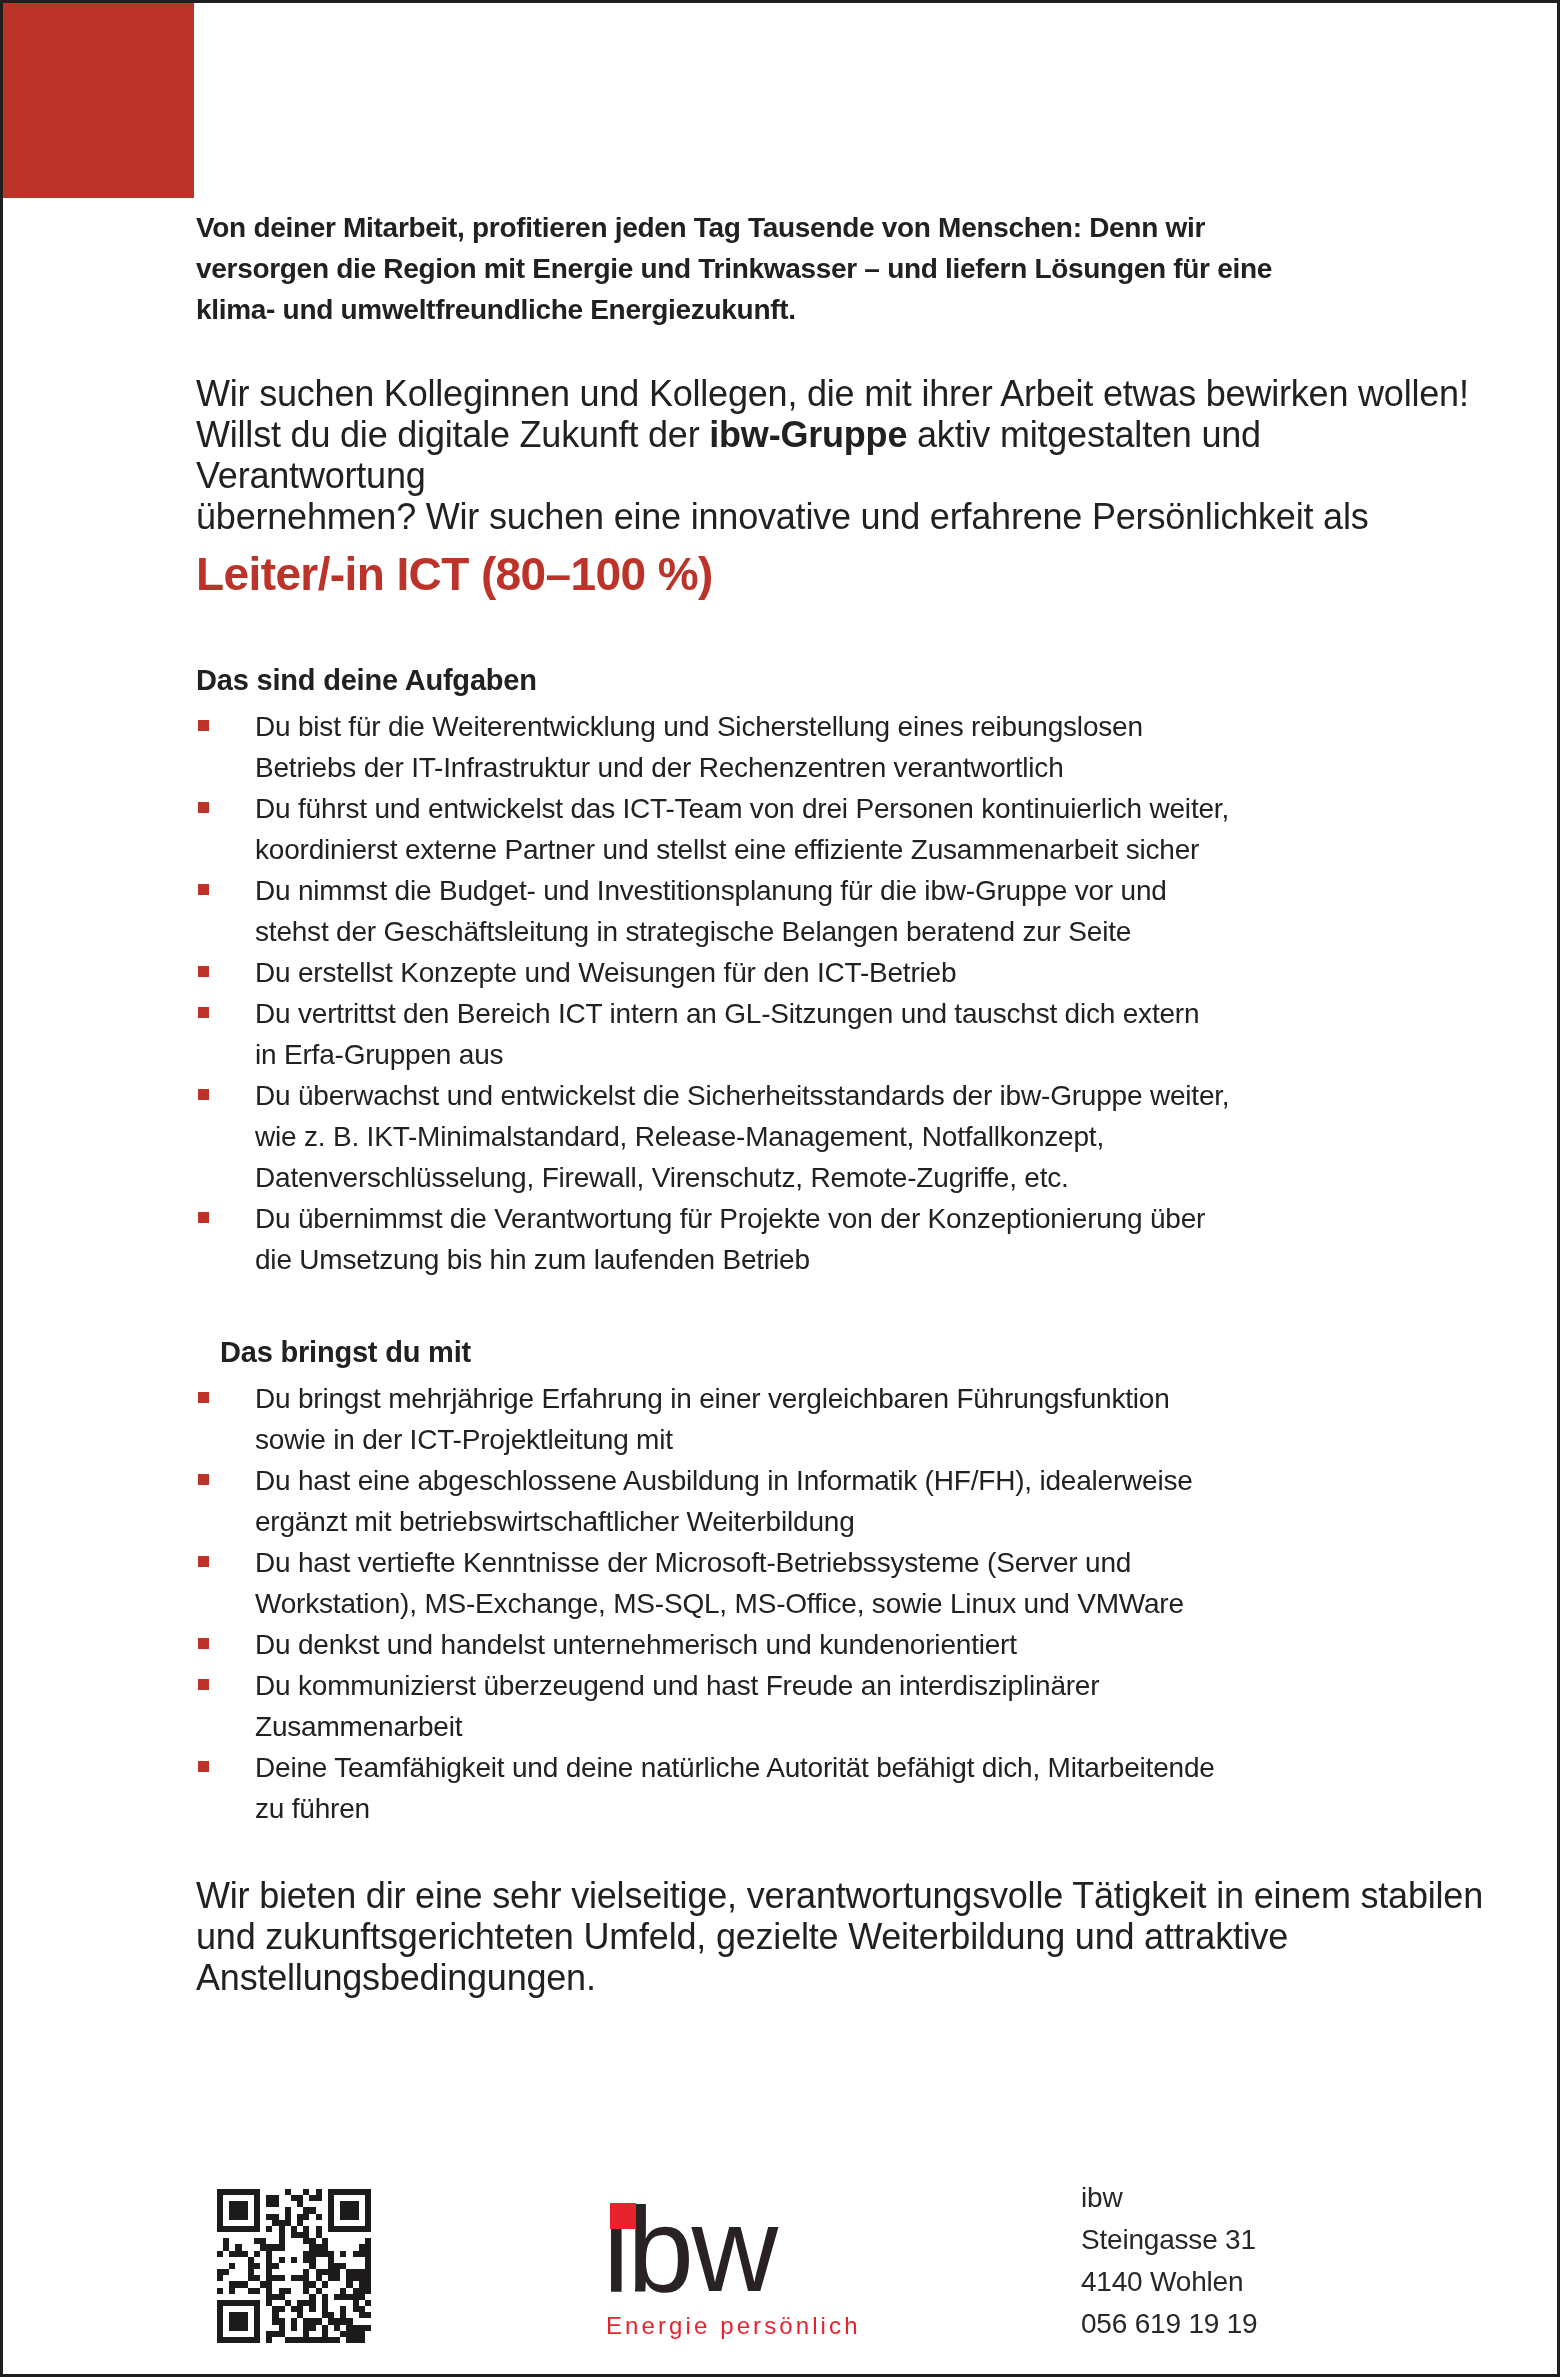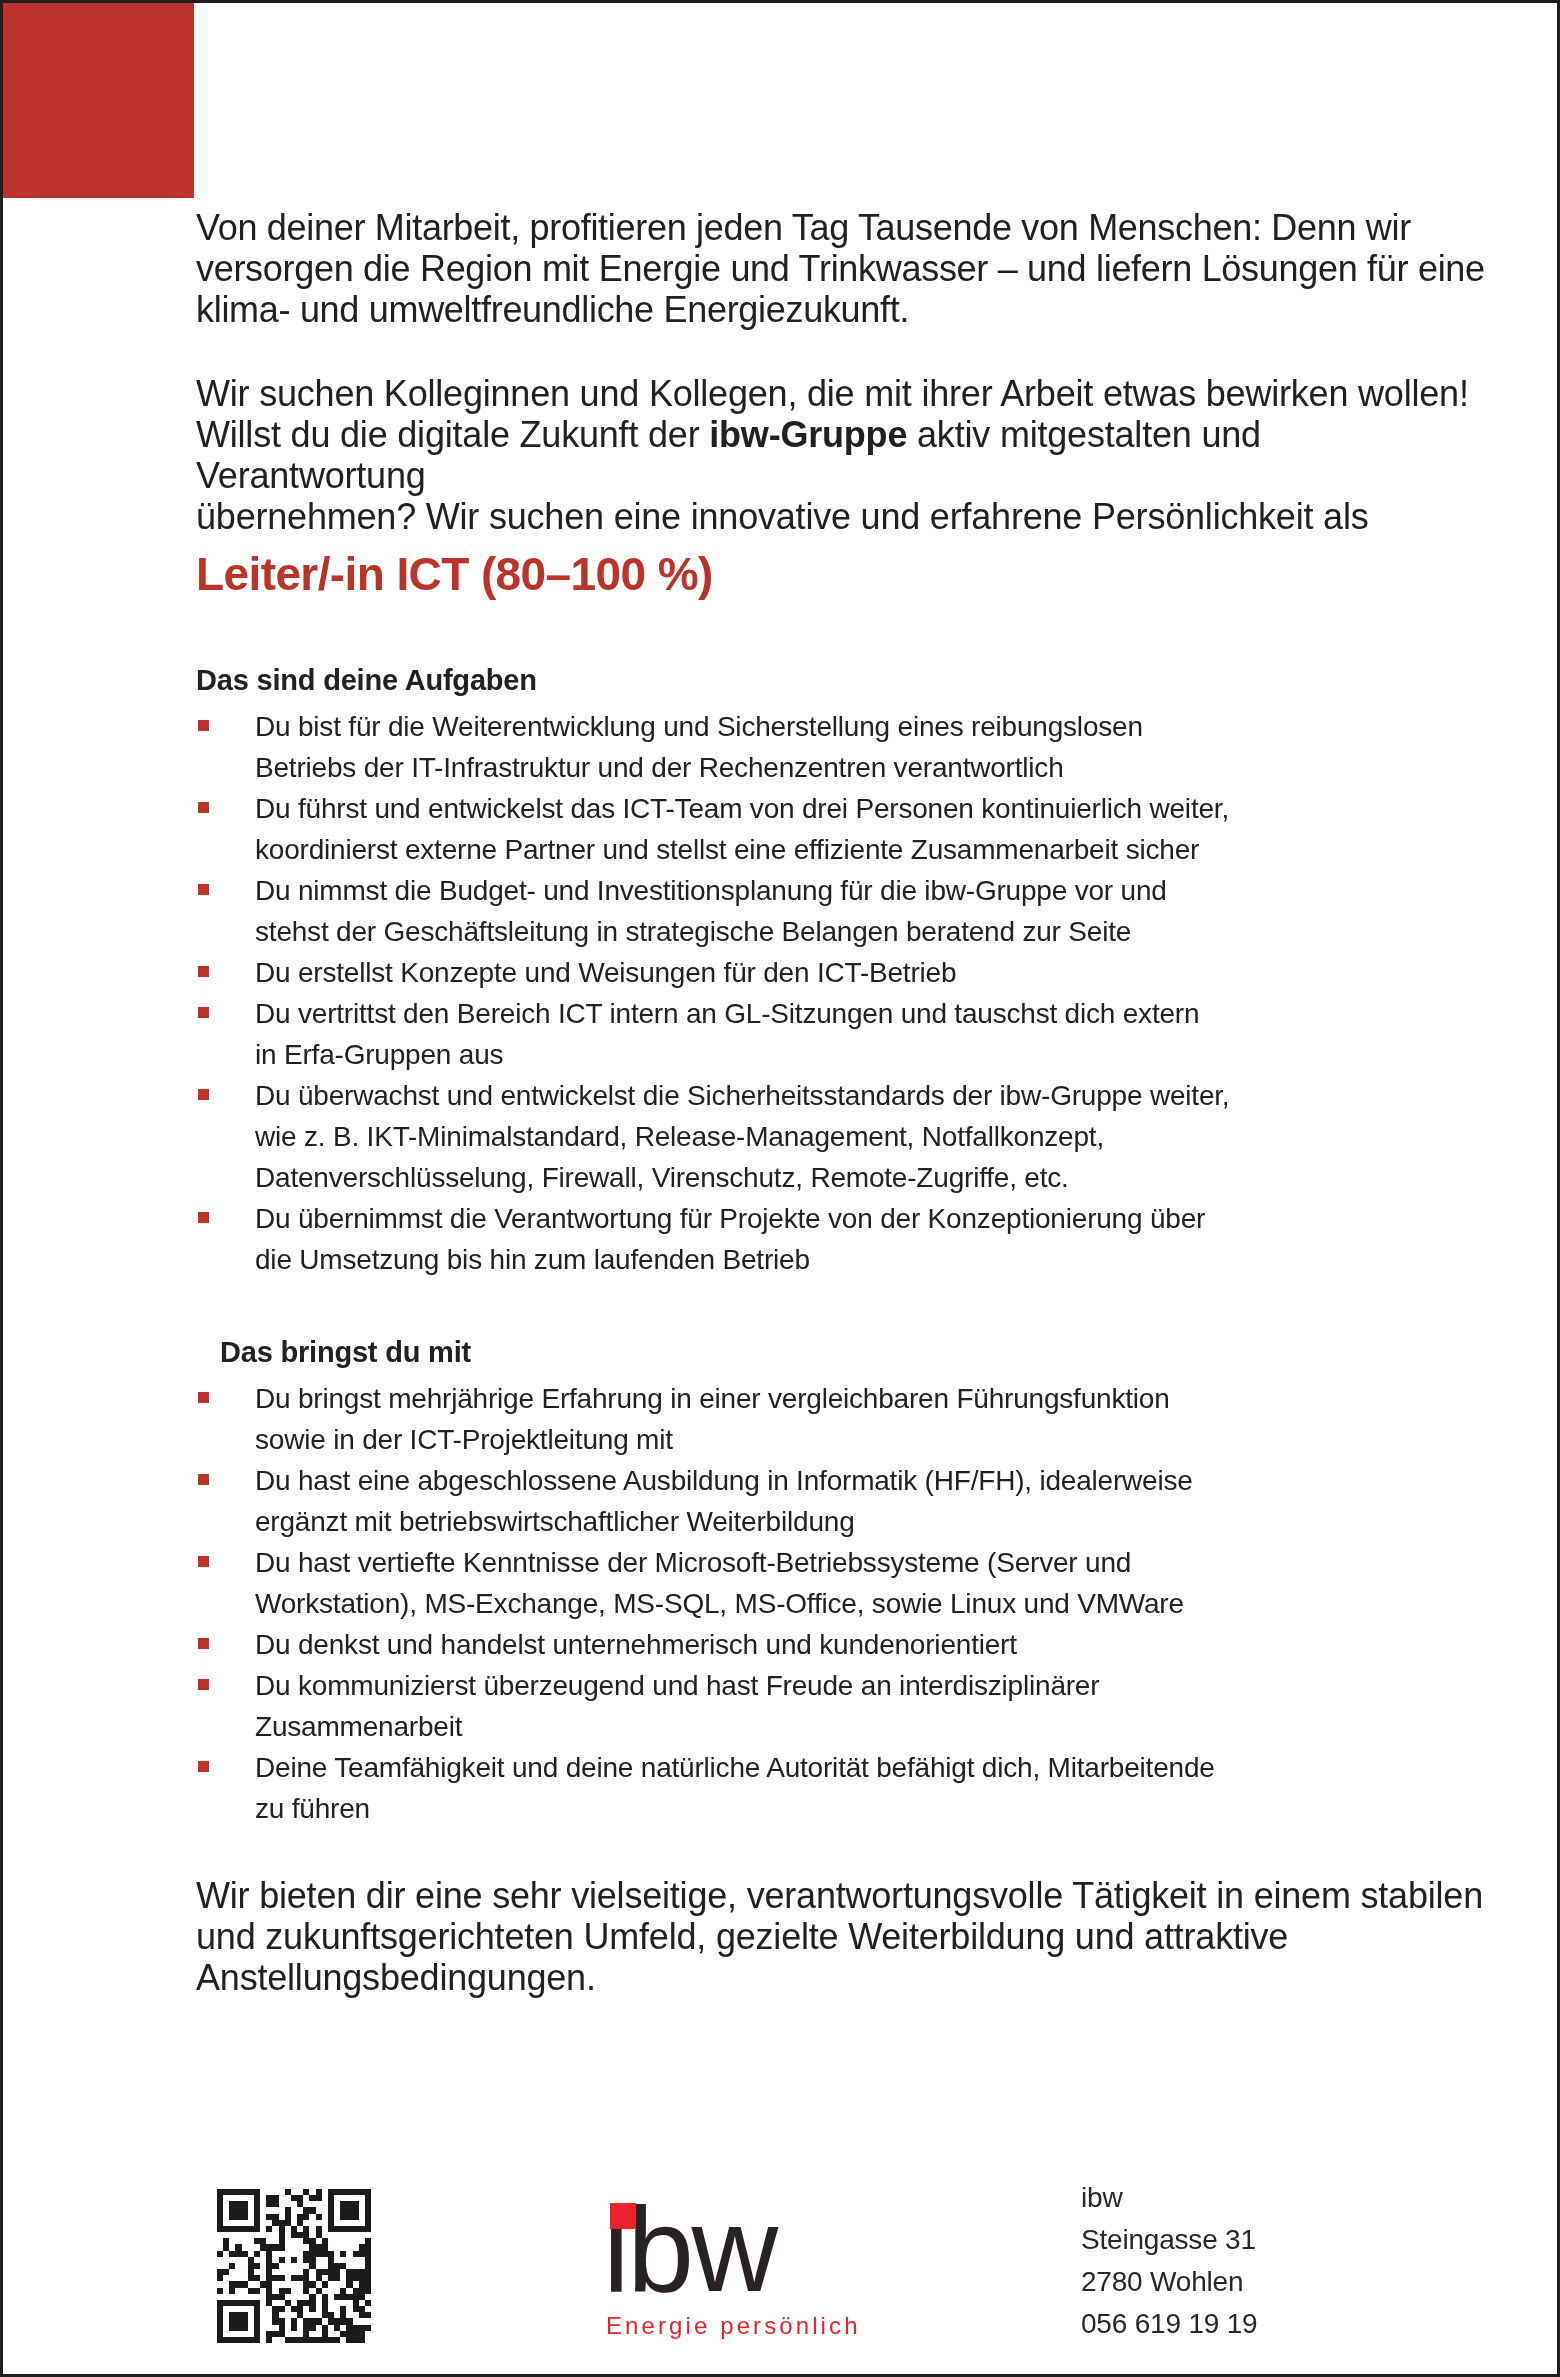--- a/index.html
+++ b/index.html
@@ -23,22 +23,22 @@
     left:0;top:-3.1px;width:191px;height:198px;
     background:var(--red);
   }
   .body-text{
     font-size:36px;line-height:41px;letter-spacing:-0.2px;
     white-space:pre-line;width:1295px;
   }
   .bold{font-weight:bold;}
   .intro-bold{
     left:193px;top:204px;
-    font-size:36px;line-height:41px;letter-spacing:-0.3px;
-    font-weight:normal;white-space:pre-line;width:1295px;
+    font-size:28px;line-height:41px;letter-spacing:-0.3px;
+    font-weight:bold;white-space:pre-line;width:1295px;
   }
   .intro{left:193px;top:370px;}
   .job-title{
     left:193px;top:537px;
     font-size:46px;line-height:68px;letter-spacing:-0.6px;
     font-weight:bold;color:var(--red);white-space:nowrap;
   }
   .section-heading{
     font-size:29px;line-height:41px;font-weight:bold;letter-spacing:-0.2px;
   }
@@ -460,18 +460,18 @@
   <div class="abs logo">
     <span>ibw</span>
     <span class="logo-dot"></span>
   </div>
 
   <div class="abs logo-tagline">Energie persönlich</div>
 
   <div class="abs address">
     <div>ibw</div>
     <div>Steingasse 31</div>
-    <div>2780 Wohlen</div>
+    <div>4140 Wohlen</div>
     <div>056 619 19 19</div>
   </div>
 
 </div>
 
 
 </body></html>

